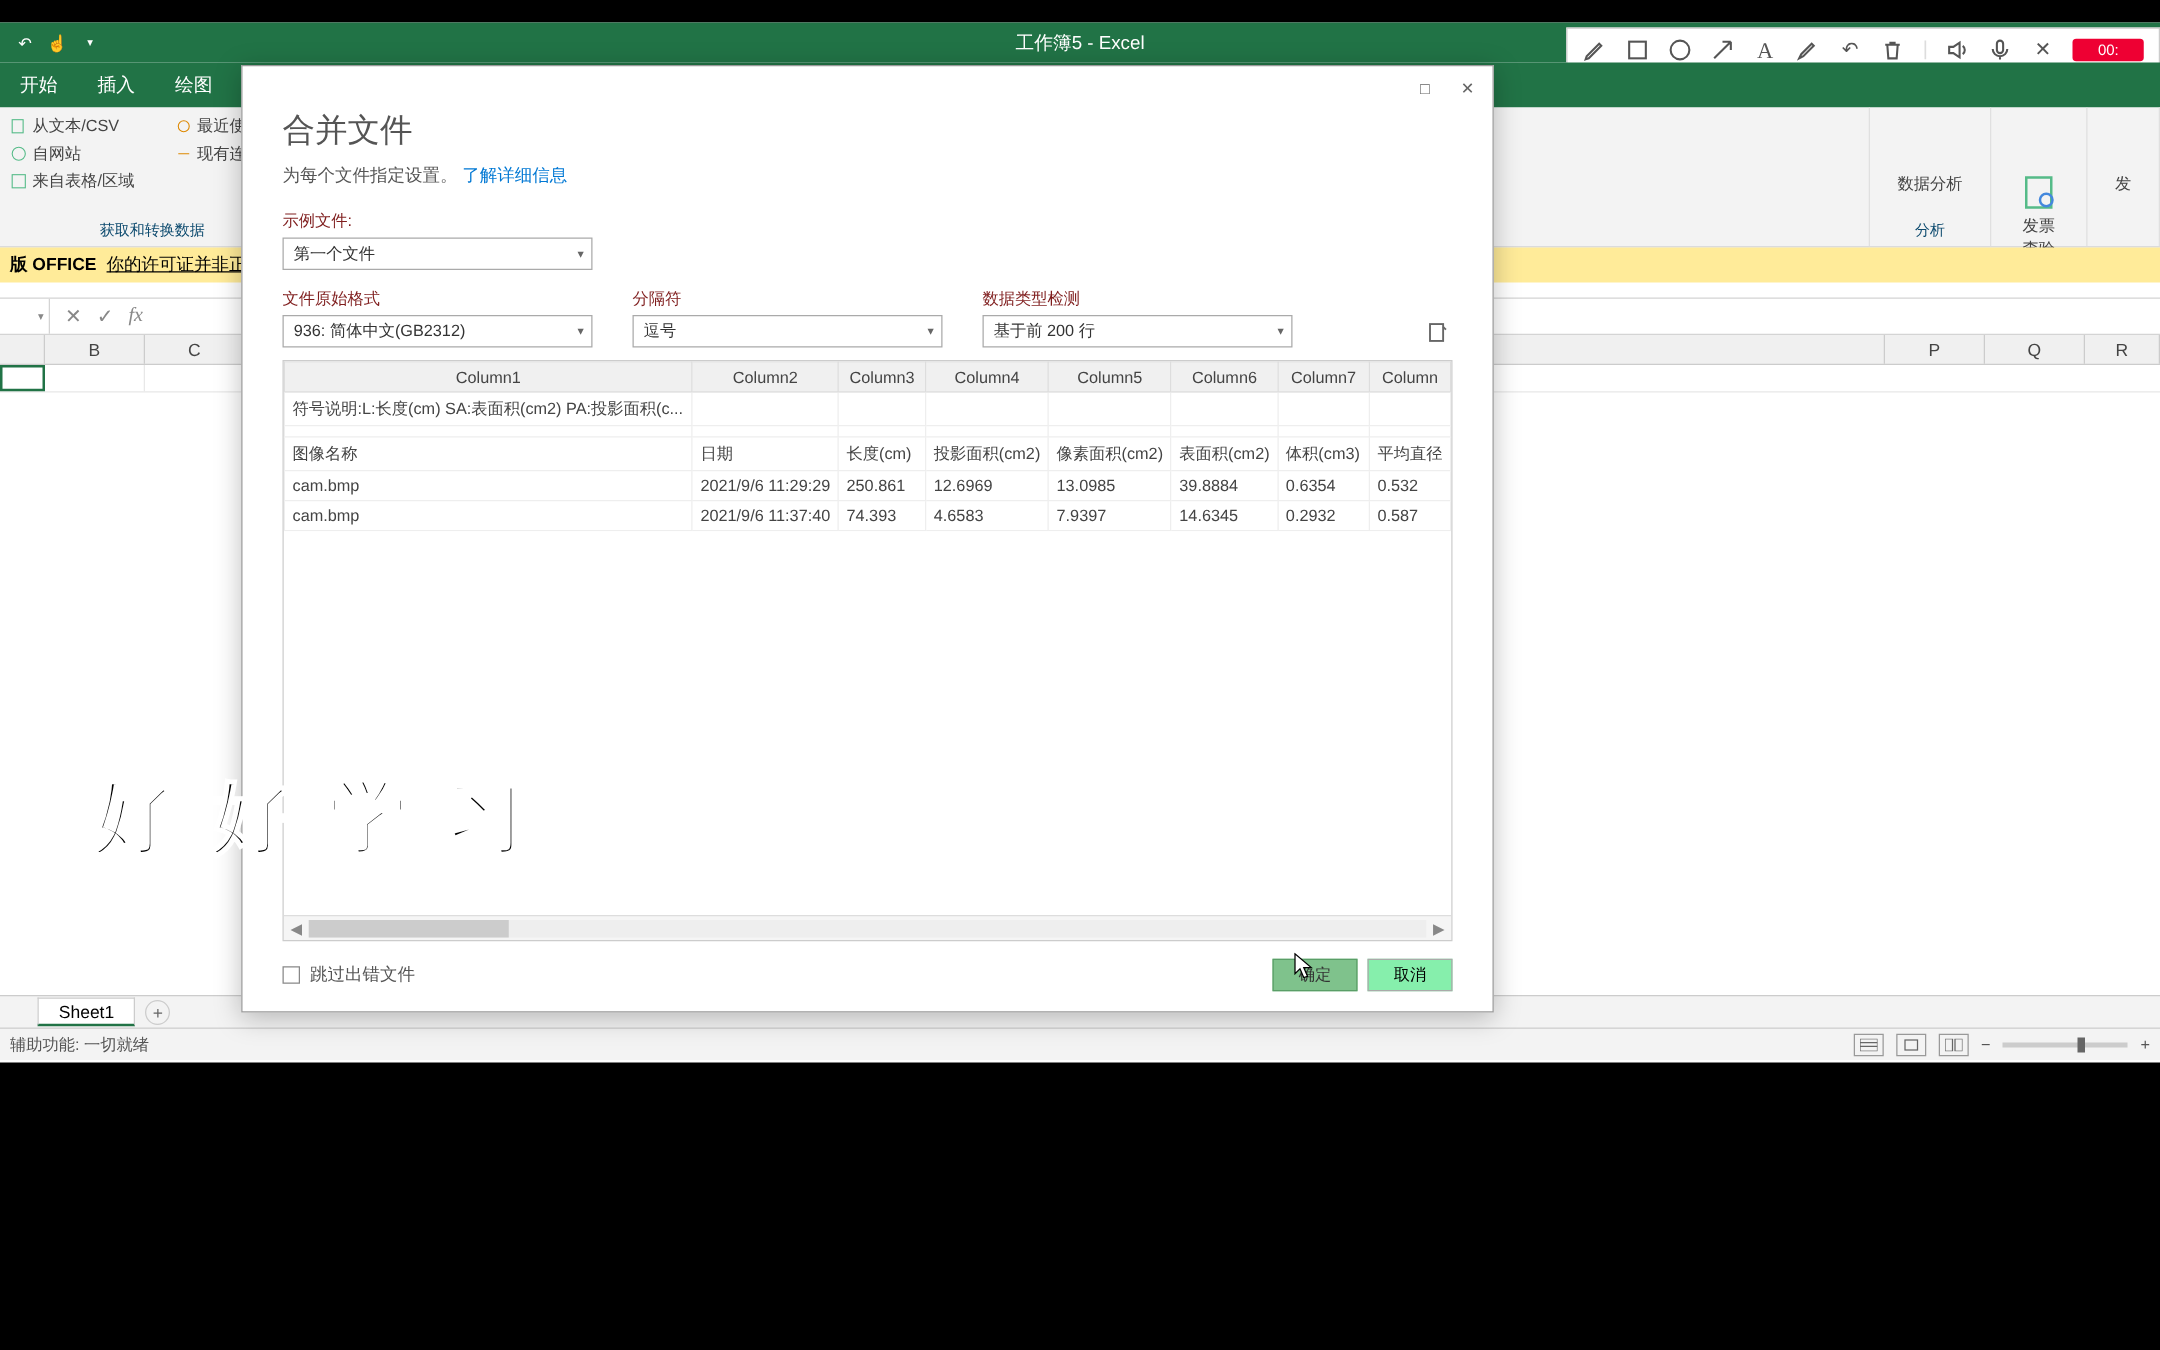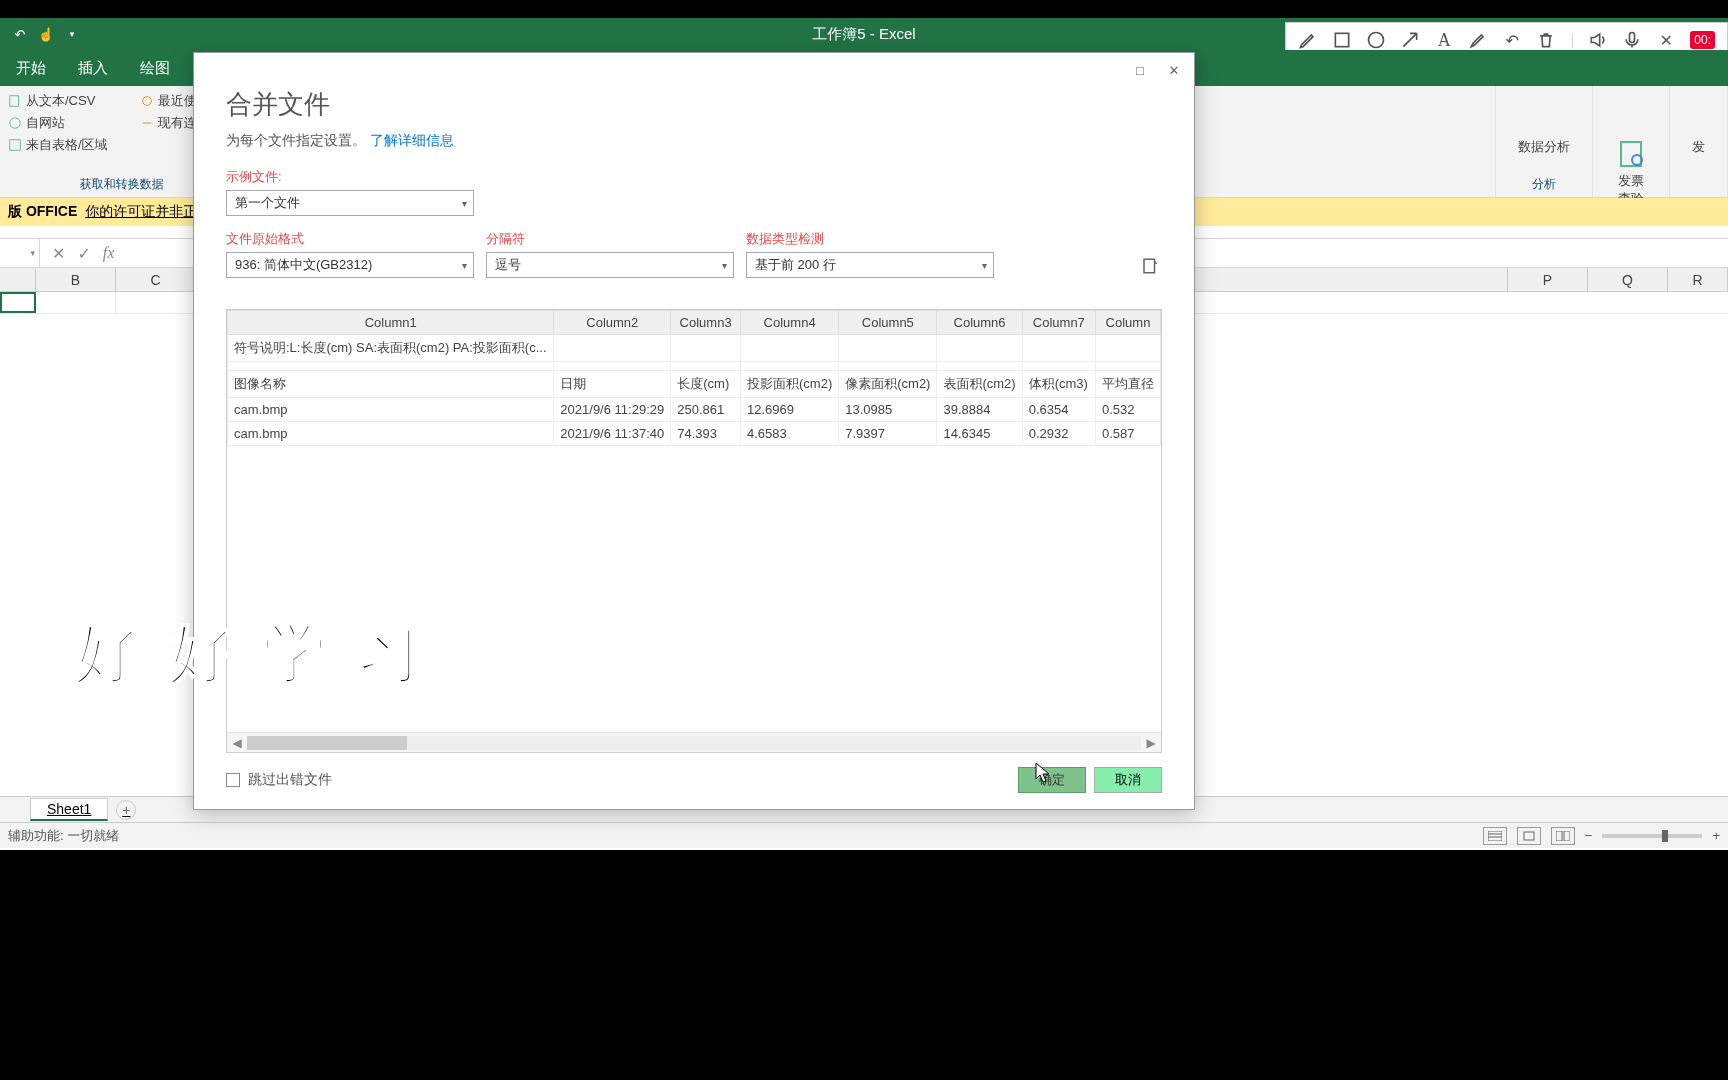--- a/index.html
+++ b/index.html
@@ -11,21 +11,21 @@
 
 
 .title-bar { position: absolute; top: 18px; left: 0; right: 0; height: 32px; background: #217346; display: flex; align-items: center; color: #fff; }
 .qat { display: flex; align-items: center; gap: 10px; padding-left: 12px; }
 .qat-icon { width: 16px; height: 16px; display: inline-flex; align-items: center; justify-content: center; font-size: 13px; color: #fff; }
 .title-text { position: absolute; left: 50%; transform: translateX(-50%); font-size: 15px; color: #fff; }
 
 
 .rec-toolbar { position: absolute; top: 22px; right: 0; height: 36px; background: #fff; display: flex; align-items: center; gap: 14px; padding: 0 12px; border: 1px solid #ccc; }
 .rec-icon { width: 20px; height: 20px; display: inline-flex; align-items: center; justify-content: center; color: #555; cursor: pointer; }
-.rec-badge { background: #e03; color: #fff; font-size: 12px; padding: 2px 4px; border-radius: 3px; }
+.rec-badge { background: #e03; color: #fff; font-size: 12px; padding: 2px 20px; border-radius: 3px; }
 
 
 .ribbon-tabs { position: absolute; top: 50px; left: 0; right: 0; height: 36px; background: #217346; display: flex; align-items: flex-end; color: #fff; padding-left: 0; }
 .ribbon-tab { padding: 8px 16px; font-size: 15px; cursor: pointer; }
 
 
 .ribbon-content { position: absolute; top: 86px; left: 0; right: 0; height: 112px; background: #f3f3f3; border-bottom: 1px solid #d4d4d4; display: flex; }
 .ribbon-group { padding: 4px 8px; border-right: 1px solid #e0e0e0; display: flex; flex-direction: column; font-size: 13px; color: #444; }
 .ribbon-item { display: flex; align-items: center; gap: 4px; padding: 2px 0; cursor: pointer; }
 .ribbon-item svg { width: 14px; height: 14px; }
@@ -47,42 +47,42 @@
 
 
 .grid-area { position: absolute; top: 268px; left: 0; right: 0; bottom: 260px; background: #fff; }
 .col-headers { display: flex; height: 24px; background: #f0f0f0; border-bottom: 1px solid #ccc; }
 .col-h { border-right: 1px solid #ccc; text-align: center; font-size: 14px; color: #444; line-height: 24px; }
 .grid-row { height: 22px; border-bottom: 1px solid #e8e8e8; display: flex; }
 .cell { border-right: 1px solid #e8e8e8; height: 100%; }
 .cell.active { border: 2px solid #217346; }
 
 
-.sheet-tabs { position: absolute; bottom: 258px; left: 0; right: 0; height: 26px; background: #f3f3f3; border-top: 1px solid #ccc; display: flex; align-items: center; padding-left: 30px; text-decoration: underline; }
+.sheet-tabs { position: absolute; bottom: 258px; left: 0; right: 0; height: 26px; background: #f3f3f3; border-top: 1px solid #ccc; display: flex; align-items: center; padding-left: 30px; }
 .sheet-tab { background: #fff; border: 1px solid #ccc; border-bottom: 2px solid #217346; padding: 2px 16px; font-size: 14px; cursor: pointer; }
 .sheet-add { margin-left: 8px; width: 20px; height: 20px; border: 1px solid #ccc; border-radius: 50%; display: flex; align-items: center; justify-content: center; font-size: 14px; cursor: pointer; color: #666; }
 
 
 .status-bar { position: absolute; bottom: 232px; left: 0; right: 0; height: 26px; background: #f3f3f3; border-top: 1px solid #ccc; display: flex; align-items: center; padding: 0 8px; font-size: 13px; color: #555; }
 .status-right { margin-left: auto; display: flex; align-items: center; gap: 10px; }
 .view-btn { width: 24px; height: 18px; border: 1px solid #999; cursor: pointer; display: flex; align-items: center; justify-content: center; }
 .zoom-slider { width: 100px; height: 4px; background: #ccc; position: relative; }
 .zoom-thumb { position: absolute; left: 60%; top: -4px; width: 6px; height: 12px; background: #666; }
 
 
 .dialog { position: absolute; top: 52px; left: 193px; width: 1002px; height: 758px; background: #fff; border: 1px solid #999; box-shadow: 0 4px 20px rgba(0,0,0,0.25); display: flex; flex-direction: column; }
 .dlg-titlebar { height: 34px; display: flex; align-items: center; justify-content: flex-end; padding-right: 6px; gap: 6px; }
 .dlg-winbtn { width: 28px; height: 24px; display: flex; align-items: center; justify-content: center; cursor: pointer; color: #666; font-size: 13px; }
 .dlg-body { padding: 0 32px 16px 32px; flex: 1; display: flex; flex-direction: column; }
 .dlg-title { font-size: 26px; color: #555; font-weight: 300; margin-bottom: 10px; }
 .dlg-subtitle { font-size: 14px; color: #555; margin-bottom: 18px; }
 .dlg-link { color: #0078d4; cursor: pointer; }
-.form-row { display: flex; gap: 12px; margin-bottom: 31px; }
+.form-row { display: flex; gap: 32px; margin-bottom: 10px; }
 .form-field { display: flex; flex-direction: column; gap: 4px; }
-.form-label { font-size: 13px; color: #ef4444; }
+.form-label { font-size: 13px; color: #7f1d1d; }
 .combo { border: 1px solid #aaa; background: #fff; height: 26px; display: flex; align-items: center; padding: 0 8px; font-size: 13px; color: #333; position: relative; cursor: pointer; }
 .combo::after { content: "▾"; position: absolute; right: 6px; font-size: 10px; color: #666; }
 .icon-btn-right { margin-left: auto; align-self: flex-end; width: 24px; height: 24px; display: flex; align-items: center; justify-content: center; cursor: pointer; color: #666; }
 
 
 .preview-wrap { border: 1px solid #ccc; flex: 1; display: flex; flex-direction: column; overflow: hidden; }
 .preview-table { width: 100%; border-collapse: collapse; font-size: 13px; }
 .preview-table th { background: #f0f0f0; border: 1px solid #ddd; padding: 4px 6px; text-align: center; font-weight: normal; color: #444; }
 .preview-table td { border: 1px solid #eee; padding: 4px 6px; color: #444; white-space: nowrap; overflow: hidden; text-overflow: ellipsis; }
 .preview-spacer { flex: 1; background: #fff; }

